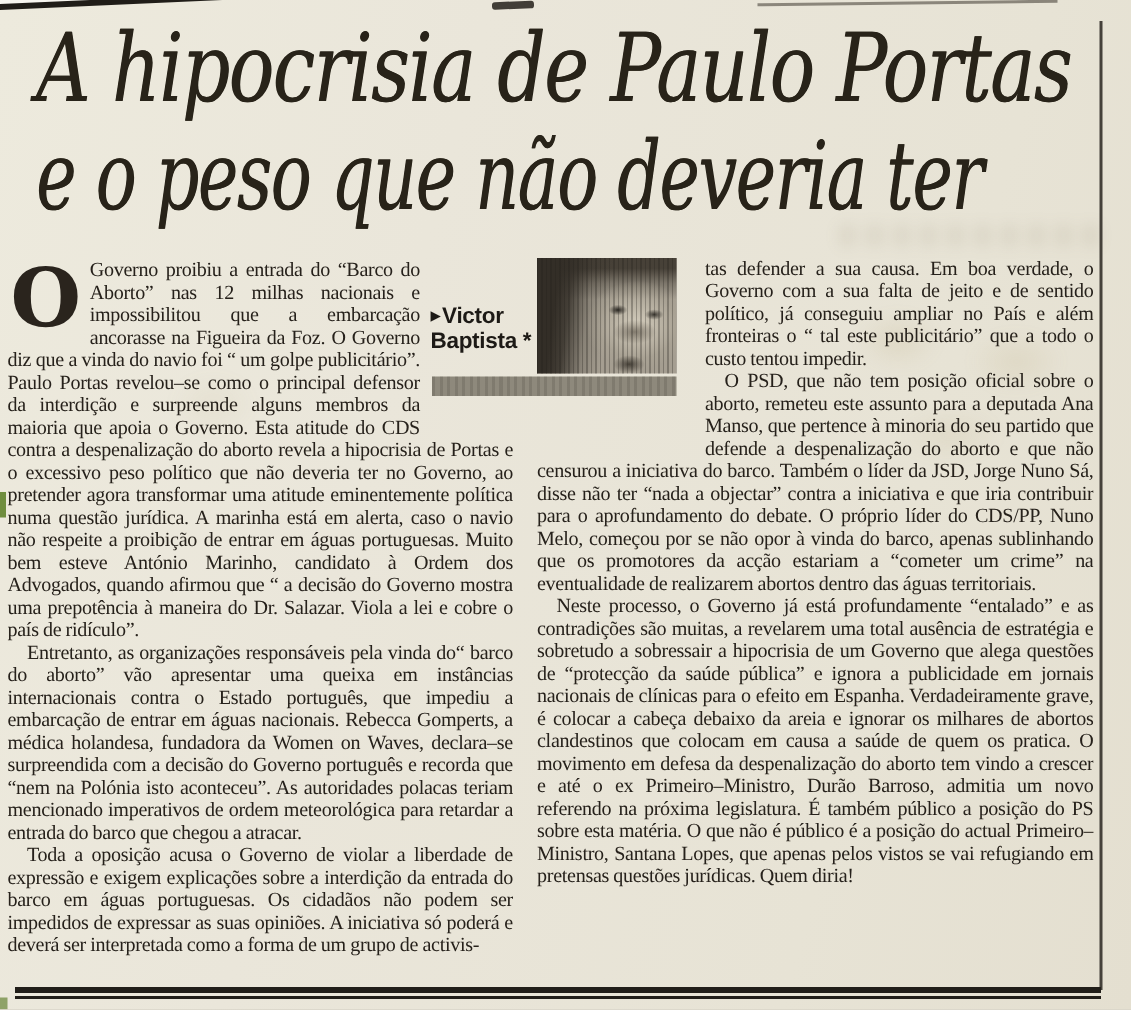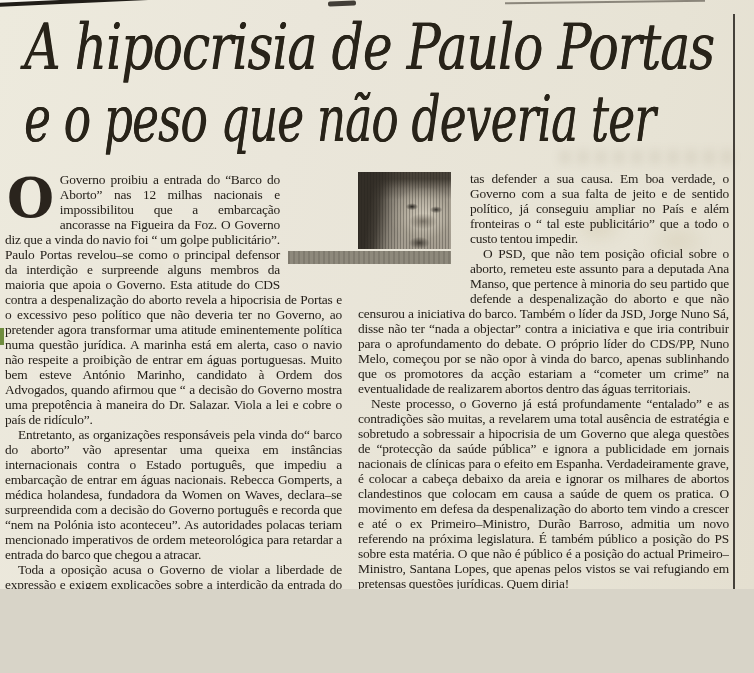--- a/index.html
+++ b/index.html
@@ -1,17 +1,17 @@
 <!DOCTYPE html>
 <html lang="pt"><head>
 <meta charset="utf-8">
 <style>
   html,body{margin:0;padding:0;background:#d8d4c8;}
   #page{
-    position:relative;width:754px;height:589px;overflow:hidden;
+    position:relative;width:754px;height:673px;overflow:hidden;
     background:linear-gradient(105deg,#edeadd 0%,#eae6da 35%,#e7e3d5 75%,#e4dfd0 100%);
     font-family:"Liberation Serif",serif;color:#26211b;
   }
   
   .white-sliver{position:absolute;left:-12px;top:-15px;width:260px;height:20px;background:#f7f5ef;transform:rotate(-2.6deg);transform-origin:0 0;}
   .streak{position:absolute;left:-6px;top:3px;width:205px;height:4px;background:#201d18;border-radius:2px;transform:rotate(-2.6deg);transform-origin:0 0;}
   .blob{position:absolute;left:328px;top:1px;width:28px;height:5px;background:#24201a;opacity:.85;border-radius:2px;transform:rotate(-2deg);}
   .topline{position:absolute;left:505px;top:1px;width:200px;height:2px;background:rgba(45,40,32,.5);transform:rotate(-.7deg);}
   .green-sliver{position:absolute;left:0;top:328px;width:4px;height:17px;background:#6f8d3e;}
   .green-dot{position:absolute;left:0;top:665px;width:5px;height:8px;background:#77904a;opacity:.8;}
@@ -84,20 +84,24 @@
   <div class="bottom-rule">
     <div class="r1"></div>
     <div class="r2"></div>
   </div>
 
   <div id="hl1" class="hl" style="transform: scale(0.968974, 1.22);">A hipocrisia de Paulo Portas</div>
   <div id="hl2" class="hl" style="transform: scale(0.874094, 1.22);">e o peso que não deveria ter</div>
 
   <div class="photo"></div>
   <div class="photo-bar"></div>
+  <div class="caption">
+    <div><span class="tri">▶</span><span>Victor</span></div>
+    <div>Baptista *</div>
+  </div>
 
   <div id="col1" class="col">
     <div class="spacer-r"></div>
     <p><span class="dropcap">O</span><span>Governo proibiu a entrada do “Barco do Aborto” nas 12 milhas nacionais e impossibilitou que a embarcação ancorasse na Figueira da Foz. O Governo diz que a vinda do navio foi “ um golpe publicitário”. Paulo Portas revelou–se como o principal defensor da interdição e surpreende alguns membros da maioria que apoia o Governo. Esta atitude do CDS contra a despenalização do aborto revela a hipocrisia de Portas e o excessivo peso político que não deveria ter no Governo, ao pretender agora transformar uma atitude eminentemente política numa questão jurídica. A marinha está em alerta, caso o navio não respeite a proibição de entrar em águas portuguesas. Muito bem esteve António Marinho, candidato à Ordem dos Advogados, quando afirmou que “ a decisão do Governo mostra uma prepotência à maneira do Dr. Salazar. Viola a lei e cobre o país de ridículo”.</span></p>
     <p class="ind">Entretanto, as organizações responsáveis pela vinda do“ barco do aborto” vão apresentar uma queixa em instâncias internacionais contra o Estado português, que impediu a embarcação de entrar em águas nacionais. Rebecca Gomperts, a médica holandesa, fundadora da Women on Waves, declara–se surpreendida com a decisão do Governo português e recorda que “nem na Polónia isto aconteceu”. As autoridades polacas teriam mencionado imperativos de ordem meteorológica para retardar a entrada do barco que chegou a atracar.</p>
     <p class="ind">Toda a oposição acusa o Governo de violar a liberdade de expressão e exigem explicações sobre a interdição da entrada do barco em águas portuguesas. Os cidadãos não podem ser impedidos de expressar as suas opiniões. A iniciativa só poderá e deverá ser interpretada como a forma de um grupo de activis-</p>
   </div>
 
   <div id="col2" class="col">
     <div class="spacer-l"></div>

